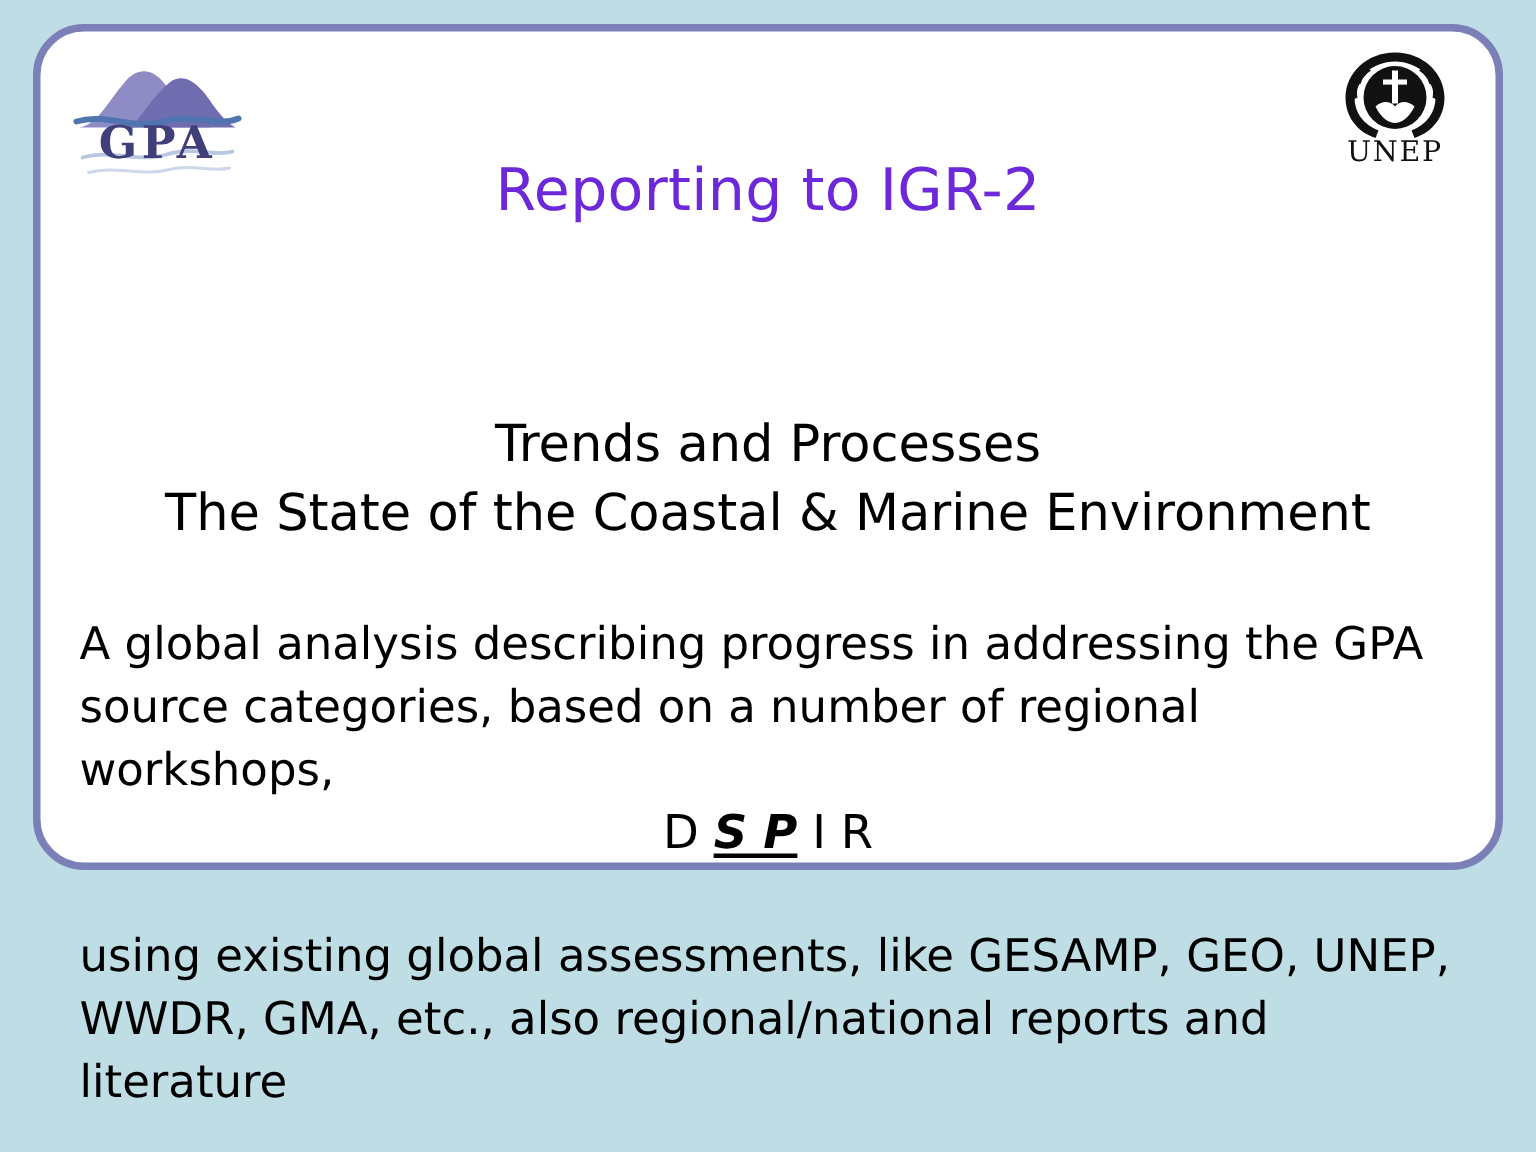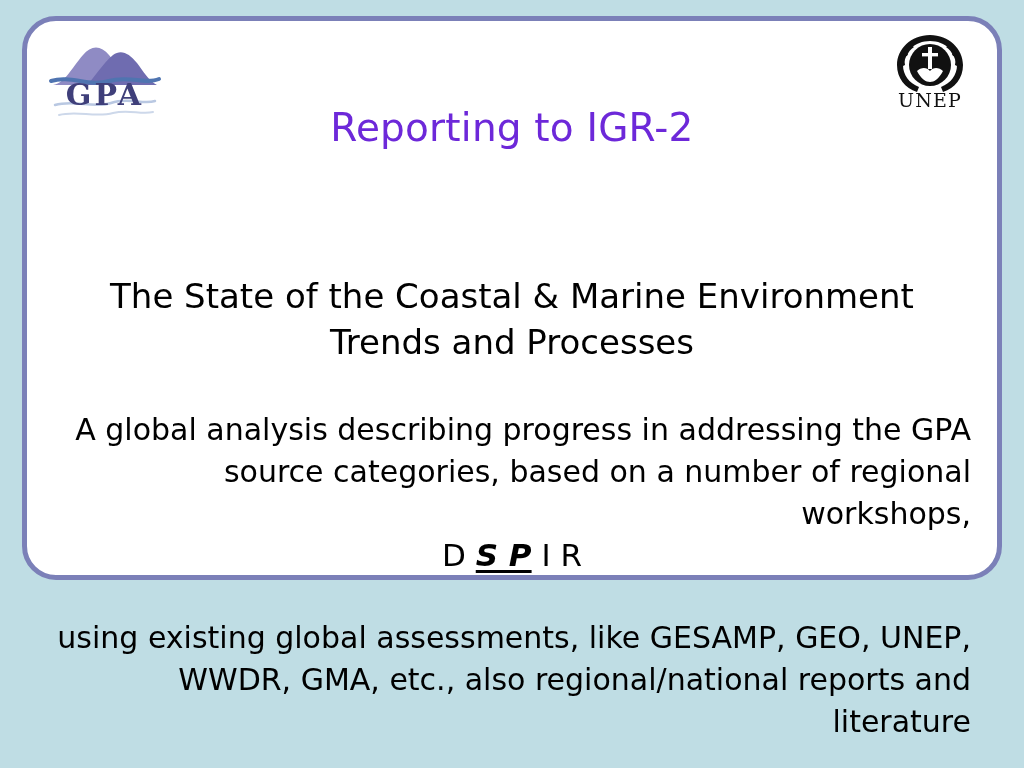--- a/index.html
+++ b/index.html
@@ -69,21 +69,21 @@
     font-size: 34px;
     line-height: 46px;
     color: #000000;
     font-weight: normal;
   }
 
   .body-para {
     position: absolute;
     left: 26px;
     right: 26px;
-    text-align: right;
+    text-align: left;
     font-size: 30px;
     line-height: 42px;
     color: #000000;
     font-weight: normal;
   }
 
   .para-one { top: 388px; }
 
   .dpsir-line {
     position: absolute;
@@ -141,22 +141,22 @@
         <rect x="35" y="22" width="16" height="3.4"></rect>
         <path d="M30 40 C34 36 40 36 43 40 C46 36 52 36 56 40 C52 48 47 51 43 51 C39 51 34 48 30 40 Z"></path>
       </g>
       <text x="43" y="76" text-anchor="middle" font-family="'DejaVu Serif','Liberation Serif',serif" font-size="19" letter-spacing="1.2" fill="#111111">UNEP</text>
     </svg>
   </div>
 
   <div class="slide-title">Reporting to IGR-2</div>
 
   <div class="subtitle">
+    <div>Trends and Processes</div>
     <div>The State of the Coastal &amp; Marine Environment</div>
-    <div>Trends and Processes</div>
   </div>
 
   <div class="body-para para-one">A global analysis describing progress in addressing the GPA source categories, based on a number of regional workshops,</div>
 
   <div class="dpsir-line">
     <span class="plain">D </span><span class="stressed">S P</span><span class="plain"> I R</span>
   </div>
 
   <div class="body-para para-two">using existing global assessments, like GESAMP, GEO, UNEP, WWDR, GMA, etc., also regional/national reports and literature</div>
 

